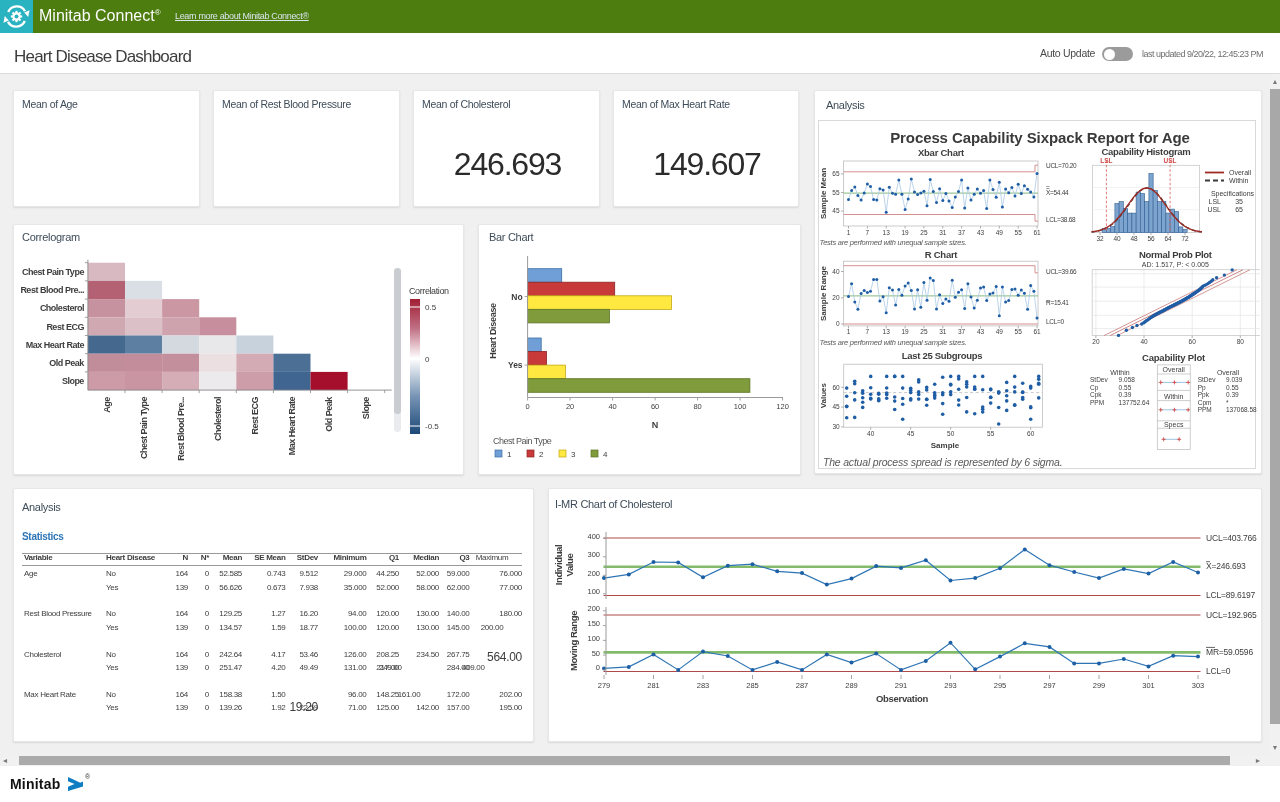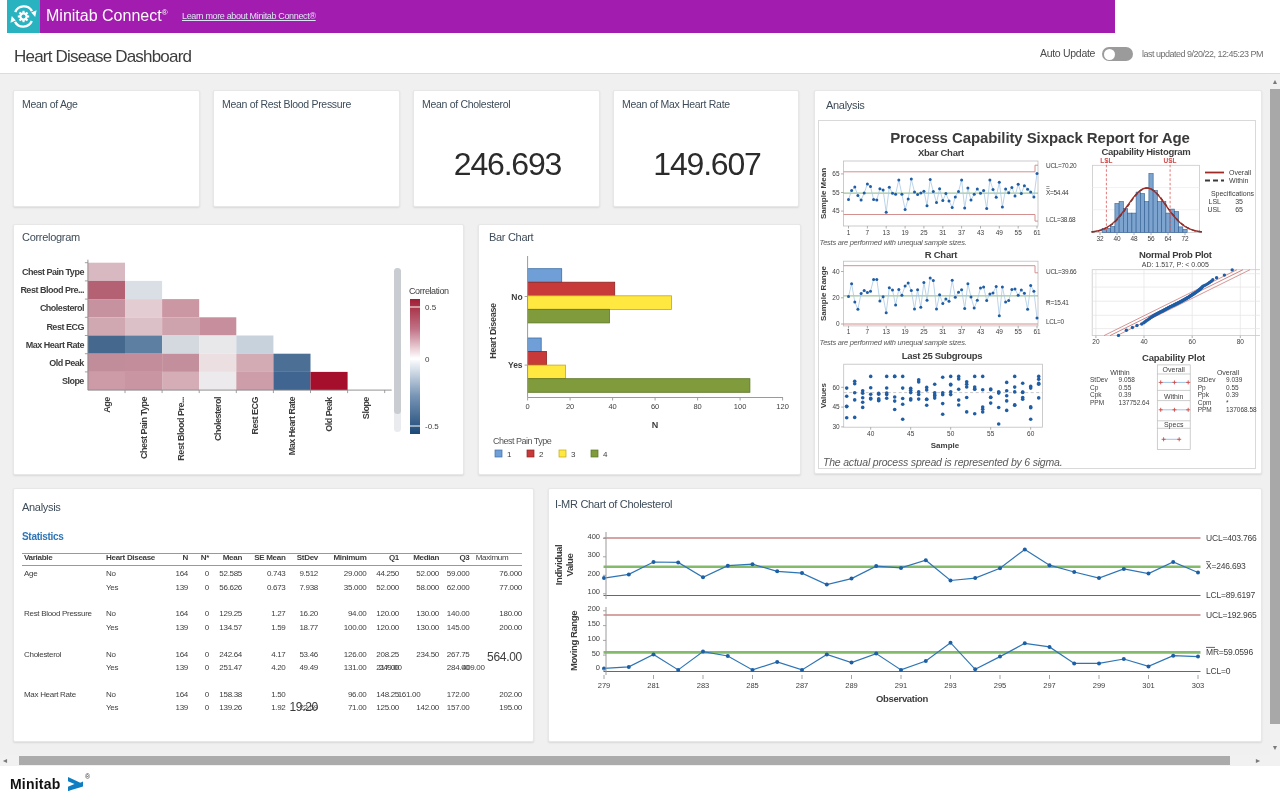--- a/index.html
+++ b/index.html
@@ -1,18 +1,18 @@
 <!DOCTYPE html>
 <html><head><meta charset="utf-8"><style>
 *{margin:0;padding:0;box-sizing:border-box}
 body{width:1280px;height:802px;overflow:hidden;font-family:"Liberation Sans",sans-serif;background:#fff;position:relative}
 .panel{position:absolute;background:#fff;border:1px solid #e7e7e7;border-radius:2px;box-shadow:0 1px 2px rgba(0,0,0,.10)}
 .ptitle{position:absolute;font-size:11px;font-weight:normal;letter-spacing:-0.3px;color:#3e4c59;white-space:nowrap}
 </style></head><body>
-<div style="position:absolute;left:7px;top:0;width:1108px;height:33px;background:#a21caf">
+<div style="position:absolute;left:0;top:0;width:1280px;height:33px;background:#4d7c0f">
 <div style="position:absolute;left:0;top:0;width:33px;height:33px;background:#29b2c0">
 <svg width="33" height="33" viewBox="0 0 33 33">
 <g fill="none" stroke="#fff" stroke-width="2.4">
 <path d="M 8.2 12.0 A 9.4 9.4 0 0 1 25.0 11.2"></path>
 <path d="M 24.8 21.0 A 9.4 9.4 0 0 1 8.0 21.8"></path>
 </g>
 <path d="M 29.6 10.2 L 24.2 12.6 L 28.2 16.9 Z" fill="#fff"></path>
 <path d="M 3.4 22.8 L 8.8 20.4 L 4.8 16.1 Z" fill="#fff"></path>
 <circle cx="16.5" cy="16.5" r="4.2" fill="#fff"></circle>
 <g stroke="#fff" stroke-width="2.1">
@@ -807,21 +807,21 @@
     <div style="position:absolute;left:92px;top:133.5px;font-size:8px;letter-spacing:-0.3px;color:#3d3d3d">Yes</div>
     <div style="position:absolute;left:114.0px;top:133.5px;width:60px;text-align:right;font-size:8px;letter-spacing:-0.3px;color:#3d3d3d">139</div>
     <div style="position:absolute;left:135.0px;top:133.5px;width:60px;text-align:right;font-size:8px;letter-spacing:-0.3px;color:#3d3d3d">0</div>
     <div style="position:absolute;left:168.0px;top:133.5px;width:60px;text-align:right;font-size:8px;letter-spacing:-0.3px;color:#3d3d3d">134.57</div>
     <div style="position:absolute;left:211.5px;top:133.5px;width:60px;text-align:right;font-size:8px;letter-spacing:-0.3px;color:#3d3d3d">1.59</div>
     <div style="position:absolute;left:244.0px;top:133.5px;width:60px;text-align:right;font-size:8px;letter-spacing:-0.3px;color:#3d3d3d">18.77</div>
     <div style="position:absolute;left:292.5px;top:133.5px;width:60px;text-align:right;font-size:8px;letter-spacing:-0.3px;color:#3d3d3d">100.00</div>
     <div style="position:absolute;left:325.0px;top:133.5px;width:60px;text-align:right;font-size:8px;letter-spacing:-0.3px;color:#3d3d3d">120.00</div>
     <div style="position:absolute;left:365.0px;top:133.5px;width:60px;text-align:right;font-size:8px;letter-spacing:-0.3px;color:#3d3d3d">130.00</div>
     <div style="position:absolute;left:395.5px;top:133.5px;width:60px;text-align:right;font-size:8px;letter-spacing:-0.3px;color:#3d3d3d">145.00</div>
-    <div style="position:absolute;left:448.0px;top:133.5px;width:60px;text-align:right;font-size:8px;letter-spacing:-0.3px;color:#3d3d3d">200.00</div>
+    <div style="position:absolute;left:448.0px;top:133.5px;width:60px;text-align:center;font-size:8px;letter-spacing:-0.3px;color:#3d3d3d">200.00</div>
     <div style="position:absolute;left:10px;top:160.5px;font-size:8px;letter-spacing:-0.3px;color:#3d3d3d;white-space:nowrap">Cholesterol</div>
     <div style="position:absolute;left:92px;top:160.5px;font-size:8px;letter-spacing:-0.3px;color:#3d3d3d">No</div>
     <div style="position:absolute;left:114.0px;top:160.5px;width:60px;text-align:right;font-size:8px;letter-spacing:-0.3px;color:#3d3d3d">164</div>
     <div style="position:absolute;left:135.0px;top:160.5px;width:60px;text-align:right;font-size:8px;letter-spacing:-0.3px;color:#3d3d3d">0</div>
     <div style="position:absolute;left:168.0px;top:160.5px;width:60px;text-align:right;font-size:8px;letter-spacing:-0.3px;color:#3d3d3d">242.64</div>
     <div style="position:absolute;left:211.5px;top:160.5px;width:60px;text-align:right;font-size:8px;letter-spacing:-0.3px;color:#3d3d3d">4.17</div>
     <div style="position:absolute;left:244.0px;top:160.5px;width:60px;text-align:right;font-size:8px;letter-spacing:-0.3px;color:#3d3d3d">53.46</div>
     <div style="position:absolute;left:292.5px;top:160.5px;width:60px;text-align:right;font-size:8px;letter-spacing:-0.3px;color:#3d3d3d">126.00</div>
     <div style="position:absolute;left:325.0px;top:160.5px;width:60px;text-align:right;font-size:8px;letter-spacing:-0.3px;color:#3d3d3d">208.25</div>
     <div style="position:absolute;left:365.0px;top:160.5px;width:60px;text-align:right;font-size:8px;letter-spacing:-0.3px;color:#3d3d3d">234.50</div>

